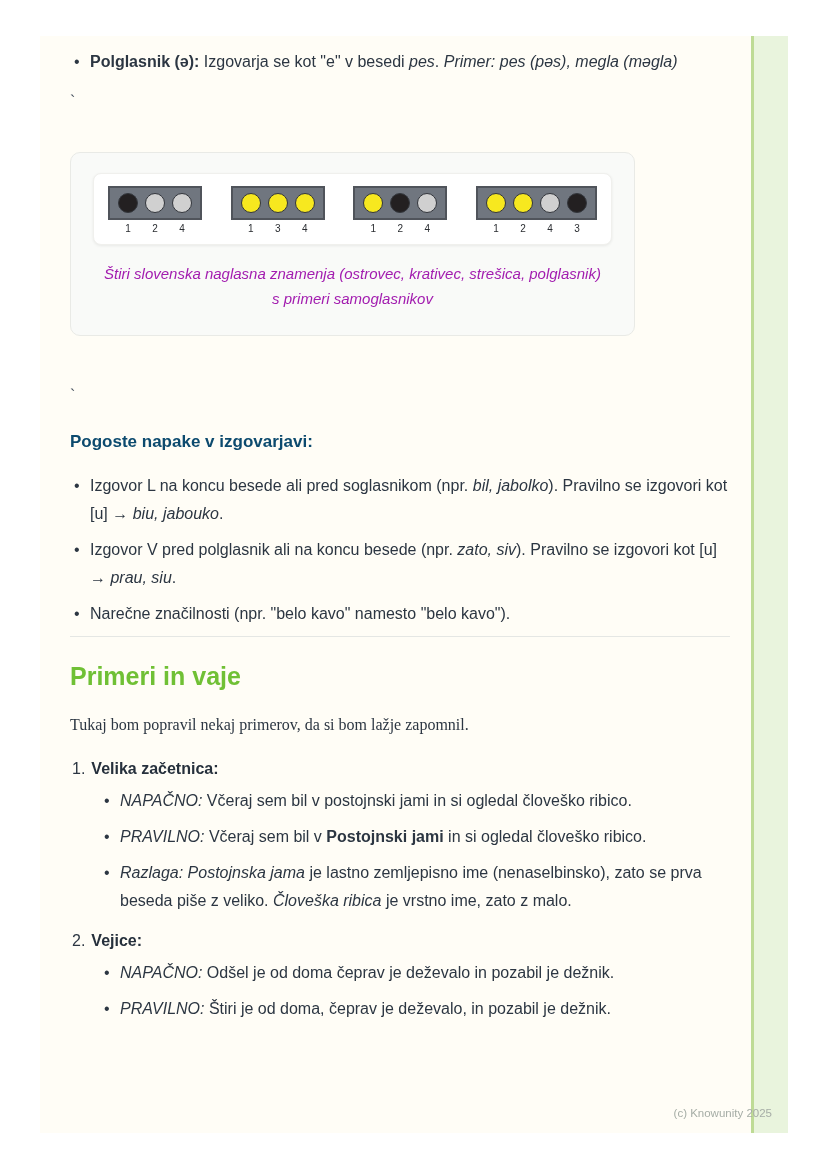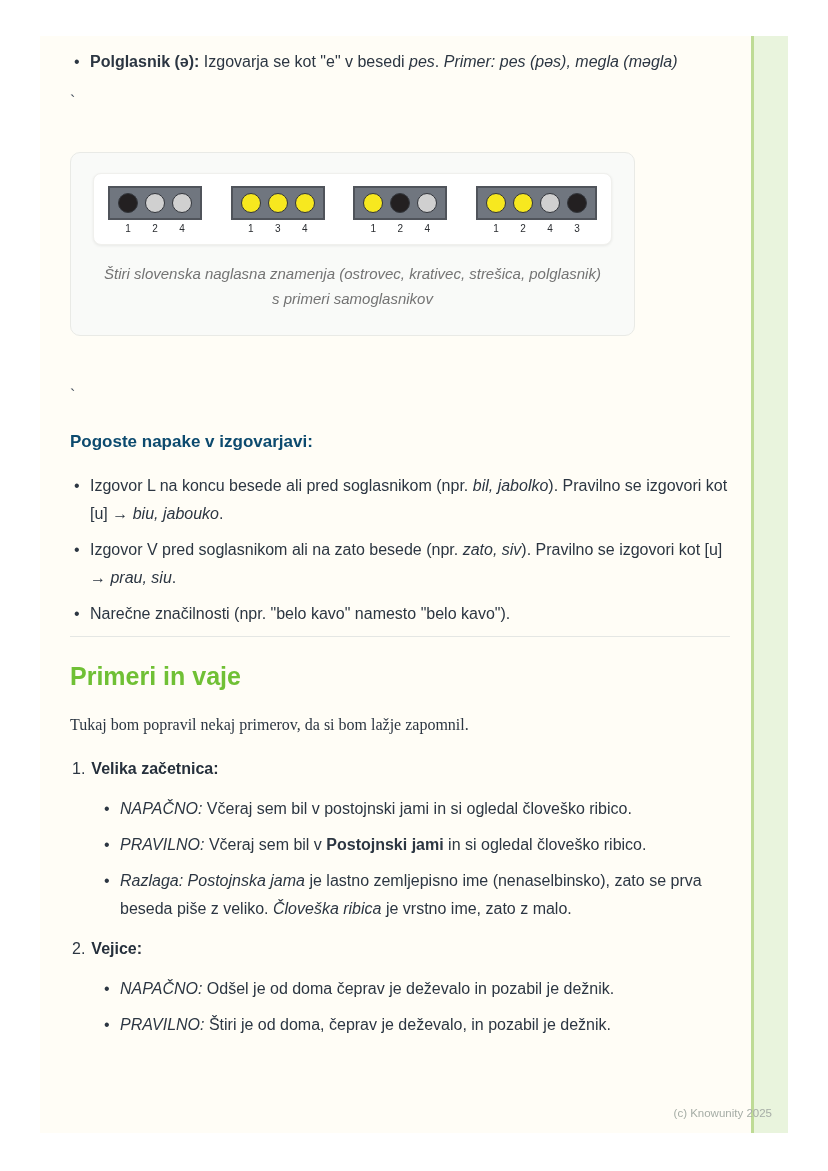--- a/index.html
+++ b/index.html
@@ -53,41 +53,41 @@
     width:20px; height:20px; border-radius:50%;
     border:1.5px solid #33363c; display:inline-block;
   }
   .sig-labels { display:flex; gap:7px; padding:2px 0 0 10px; }
   .dot-label {
     width:20px; text-align:center;
     font-size:10px; line-height:14px; color:#2a2d31;
   }
   .fig-caption {
     margin:16px 6px 0; text-align:center;
-    font-style:italic; font-size:15px; line-height:1.67; color:#737373;
+    font-style:italic; font-size:15px; line-height:1.67; color:#a21caf;
   }
 
   .mist-heading { margin-top:20px; font-size:17px; font-weight:700; line-height:24px; color:#0c4a6e; }
   .mist-list { margin-top:18px; }
   .mist-list > li + li { margin-top:8px; }
 
   .divider { margin-top:8px; border:none; border-top:1px solid #e5e7e4; height:0; }
 
   .section-heading {
     margin-top:24px; font-size:25px; font-weight:700; line-height:1.2;
     color:#70c035;
   }
   .section-intro { margin-top:20px;font-family:Liberation Serif, serif; }
 
   .ol-list { margin-top:16px; }
   .ol-item + .ol-item { margin-top:12px; }
   .ol-head { padding-left:2px; }
   .ol-num { display:inline-block; margin-right:6px; }
   .ol-title { font-weight:700; color:#26303c; }
-  .sub-list { margin-top:12px; margin-left:30px; list-style:none; }
+  .sub-list { margin-top:4px; margin-left:30px; list-style:none; }
   .sub-list > li { position:relative; padding-left:20px; }
   .sub-list > li::before { content:"•"; position:absolute; left:4px; top:0; color:#2c3642; }
   .sub-list > li + li { margin-top:8px; }
 
   .footer {
     position:absolute; right:16px; bottom:14px;
     font-size:11.5px; color:#a6ada6; z-index:2;
   }
 </style>
 </head>
@@ -167,21 +167,21 @@
 
       <div class="stray stray-2">`</div>
 
       <div class="mist-heading">Pogoste napake v izgovarjavi:</div>
 
       <ul class="blist mist-list">
         <li>
           <span><span>Izgovor L na koncu besede ali pred soglasnikom (npr. </span><span style="font-style: italic;">bil, jabolko</span><span>). Pravilno se izgovori kot [u] → </span><span style="font-style: italic;">biu, jabouko</span><span>.</span></span>
         </li>
         <li>
-          <span><span>Izgovor V pred soglasnikom ali na zato besede (npr. </span><span style="font-style: italic;">zato, siv</span><span>). Pravilno se izgovori kot [u] → </span><span style="font-style: italic;">prau, siu</span><span>.</span></span>
+          <span><span>Izgovor V pred polglasnik ali na koncu besede (npr. </span><span style="font-style: italic;">zato, siv</span><span>). Pravilno se izgovori kot [u] → </span><span style="font-style: italic;">prau, siu</span><span>.</span></span>
         </li>
         <li>
           <span><span>Narečne značilnosti (npr. "belo kavo" namesto "belo kavo").</span></span>
         </li>
       </ul>
 
       <hr class="divider">
 
       <h2 class="section-heading">Primeri in vaje</h2>
 

